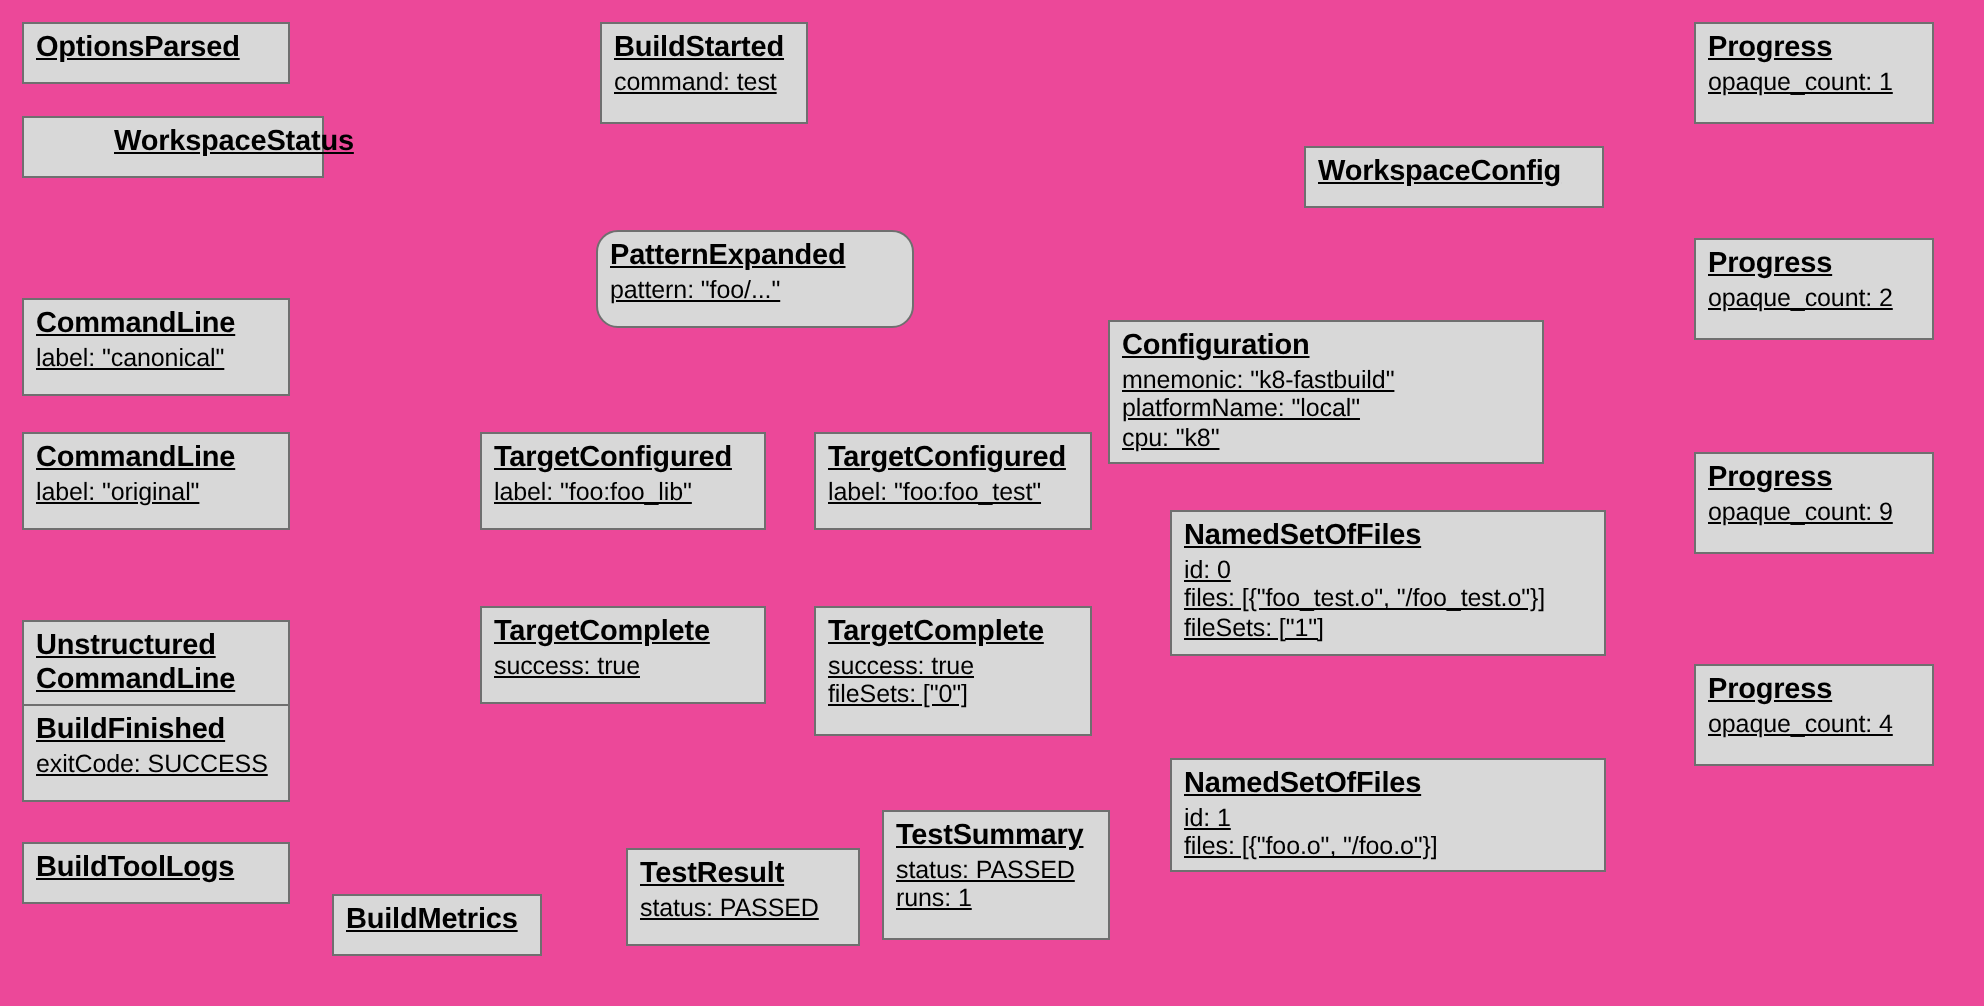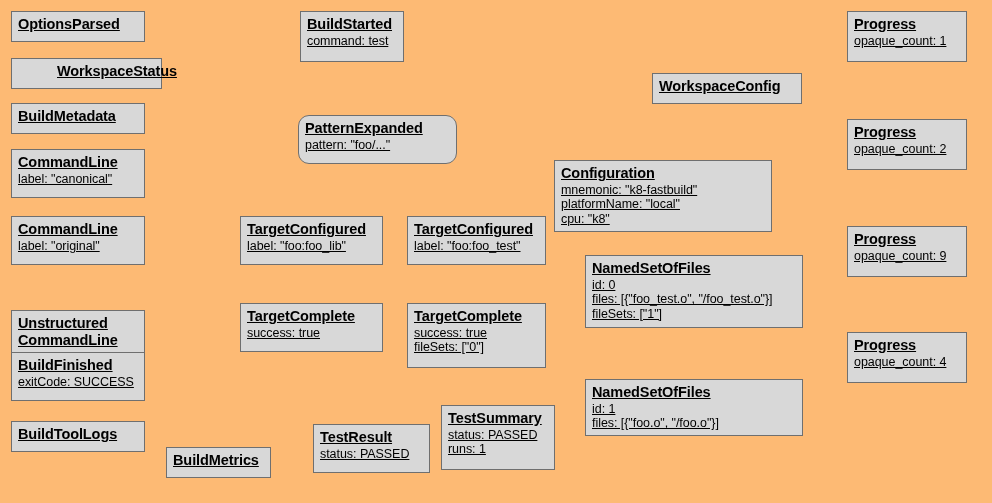--- a/index.html
+++ b/index.html
@@ -5,21 +5,21 @@
 <style>
   html, body {
     margin: 0;
     padding: 0;
     background: #000000;
   }
   #canvas {
     position: relative;
     width: 992px;
     height: 503px;
-    background: #fdba74;
+    background: #ec4899;
     overflow: hidden;
     font-family: "Liberation Sans", sans-serif;
   }
   .node {
     position: absolute;
     box-sizing: border-box;
     background: #d8d8d8;
     border: 1px solid #6f6f6f;
     padding: 4px 5px 4px 6px;
     color: #000000;
@@ -46,23 +46,20 @@
 </style>
 </head>
 <body>
 
 <div id="canvas">
     <div class="node" style="left: 11px; top: 11px; width: 134px; height: 31px;">
       <span class="node-title">OptionsParsed</span>
     </div>
     <div class="node" style="left: 11px; top: 58px; width: 151px; height: 31px; padding-left: 45px;">
       <span class="node-title">WorkspaceStatus</span>
-    </div>
-    <div class="node" style="left: 11px; top: 103px; width: 134px; height: 31px;">
-      <span class="node-title">BuildMetadata</span>
     </div>
     <div class="node" style="left: 11px; top: 149px; width: 134px; height: 49px;">
       <span class="node-title">CommandLine</span>
       <span class="node-fields">label: "canonical"</span>
     </div>
     <div class="node" style="left: 11px; top: 216px; width: 134px; height: 49px;">
       <span class="node-title">CommandLine</span>
       <span class="node-fields">label: "original"</span>
     </div>
     <div class="node" style="left: 11px; top: 284px; width: 134px; height: 49px; margin-top: 26px;">

